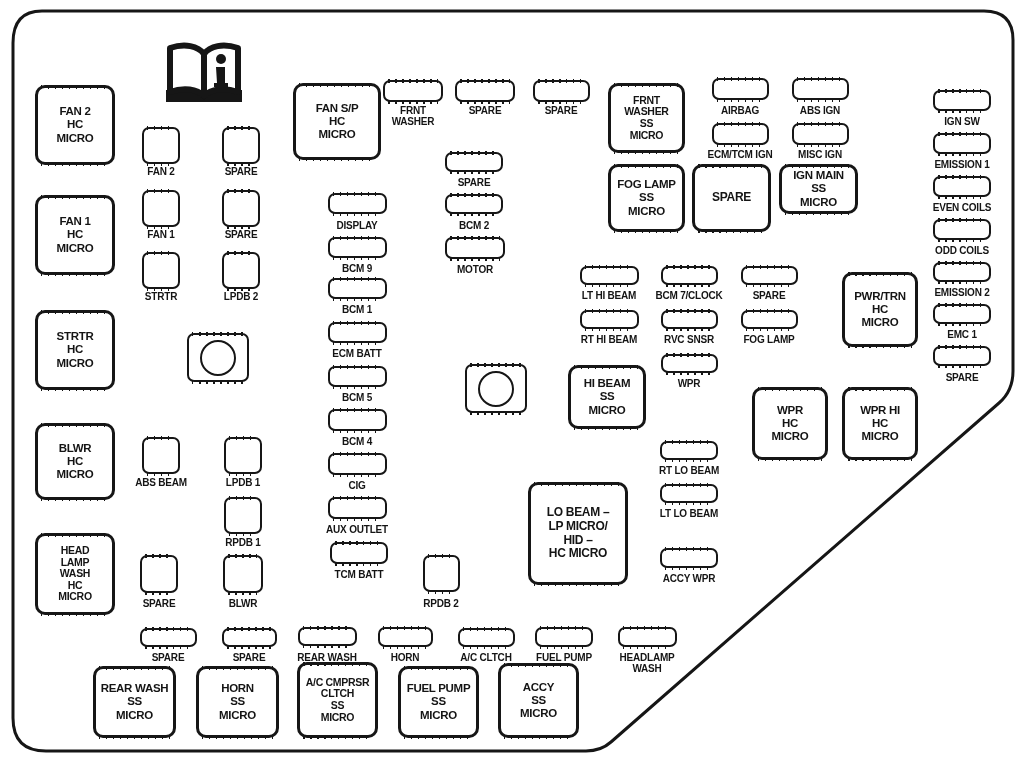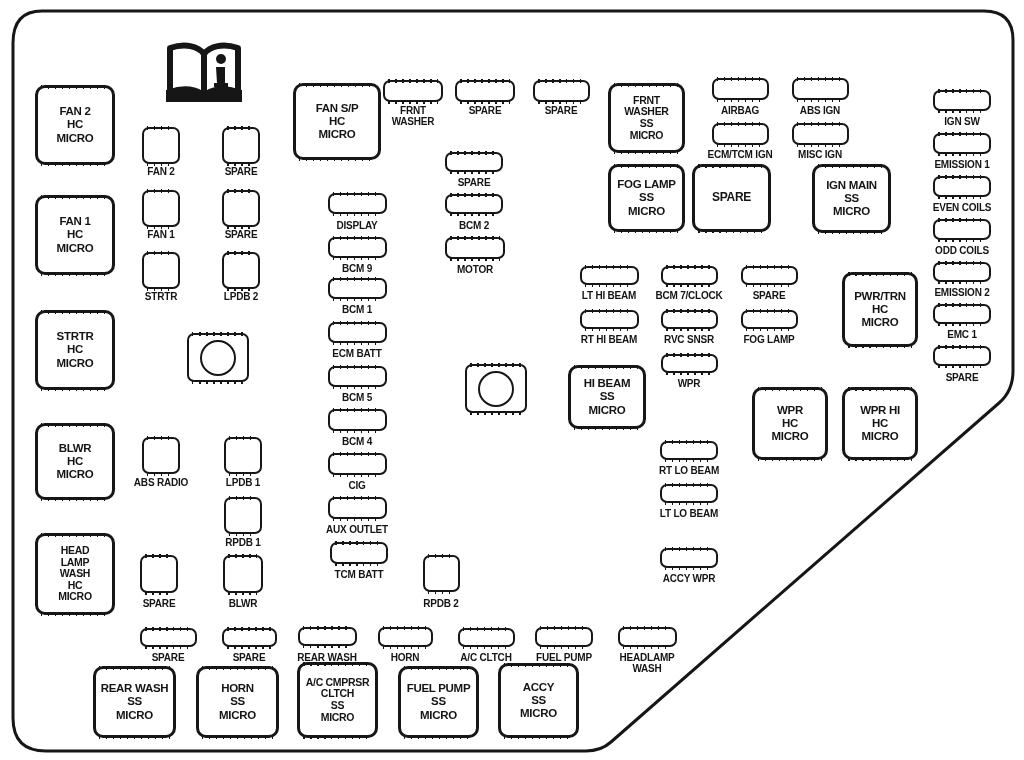--- a/index.html
+++ b/index.html
@@ -63,35 +63,39 @@
 HC
 MICRO</div>
   <div class="box relay sm t" style="left:608px;top:83px;width:77px;height:70px">FRNT
 WASHER
 SS
 MICRO</div>
   <div class="box relay t" style="left:608px;top:164px;width:77px;height:68px">FOG LAMP
 SS
 MICRO</div>
   <div class="box relay lg t" style="left:692px;top:164px;width:79px;height:68px">SPARE</div>
-  <div class="box relay t" style="left:812px;top:164px;width:79px;height:69px">IGN MAIN
+  <div class="box relay t" style="left:779px;top:164px;width:79px;height:50px">IGN MAIN
 SS
 MICRO</div>
   <div class="box relay t" style="left:842px;top:272px;width:76px;height:75px">PWR/TRN
 HC
 MICRO</div>
   <div class="box relay t" style="left:568px;top:365px;width:78px;height:64px">HI BEAM
 SS
 MICRO</div>
   <div class="box relay t" style="left:752px;top:387px;width:76px;height:73px">WPR
 HC
 MICRO</div>
   <div class="box relay t" style="left:842px;top:387px;width:76px;height:73px">WPR HI
 HC
 MICRO</div>
+  <div class="box relay lg t" style="left:528px;top:482px;width:100px;height:103px">LO BEAM –
+LP MICRO/
+HID –
+HC MICRO</div>
   <div class="box relay t" style="left:93px;top:666px;width:83px;height:72px">REAR WASH
 SS
 MICRO</div>
   <div class="box relay t" style="left:196px;top:666px;width:83px;height:72px">HORN
 SS
 MICRO</div>
   <div class="box relay sm t" style="left:297px;top:662px;width:81px;height:76px">A/C CMPRSR
 CLTCH
 SS
 MICRO</div>
@@ -115,21 +119,21 @@
   <div class="L" style="left:241px;top:166px">SPARE</div>
   <div class="box sq t" style="left:142px;top:190px;width:38px;height:37px"></div>
   <div class="L" style="left:161px;top:229px">FAN 1</div>
   <div class="box sq t" style="left:222px;top:190px;width:38px;height:37px"></div>
   <div class="L" style="left:241px;top:229px">SPARE</div>
   <div class="box sq t" style="left:142px;top:252px;width:38px;height:37px"></div>
   <div class="L" style="left:161px;top:291px">STRTR</div>
   <div class="box sq t" style="left:222px;top:252px;width:38px;height:37px"></div>
   <div class="L" style="left:241px;top:291px">LPDB 2</div>
   <div class="box sq t" style="left:142px;top:437px;width:38px;height:37px"></div>
-  <div class="L" style="left:161px;top:477px">ABS RADIO</div>
+  <div class="L" style="left:161px;top:477px">ABS BEAM</div>
   <div class="box sq t" style="left:224px;top:437px;width:38px;height:37px"></div>
   <div class="L" style="left:243px;top:477px">LPDB 1</div>
   <div class="box sq t" style="left:224px;top:497px;width:38px;height:37px"></div>
   <div class="L" style="left:243px;top:537px">RPDB 1</div>
   <div class="box sq t" style="left:140px;top:555px;width:38px;height:38px"></div>
   <div class="L" style="left:159px;top:598px">SPARE</div>
   <div class="box sq t" style="left:223px;top:555px;width:40px;height:38px"></div>
   <div class="L" style="left:243px;top:598px">BLWR</div>
   <div class="box sq t" style="left:423px;top:555px;width:37px;height:37px"></div>
   <div class="L" style="left:441px;top:598px">RPDB 2</div>

